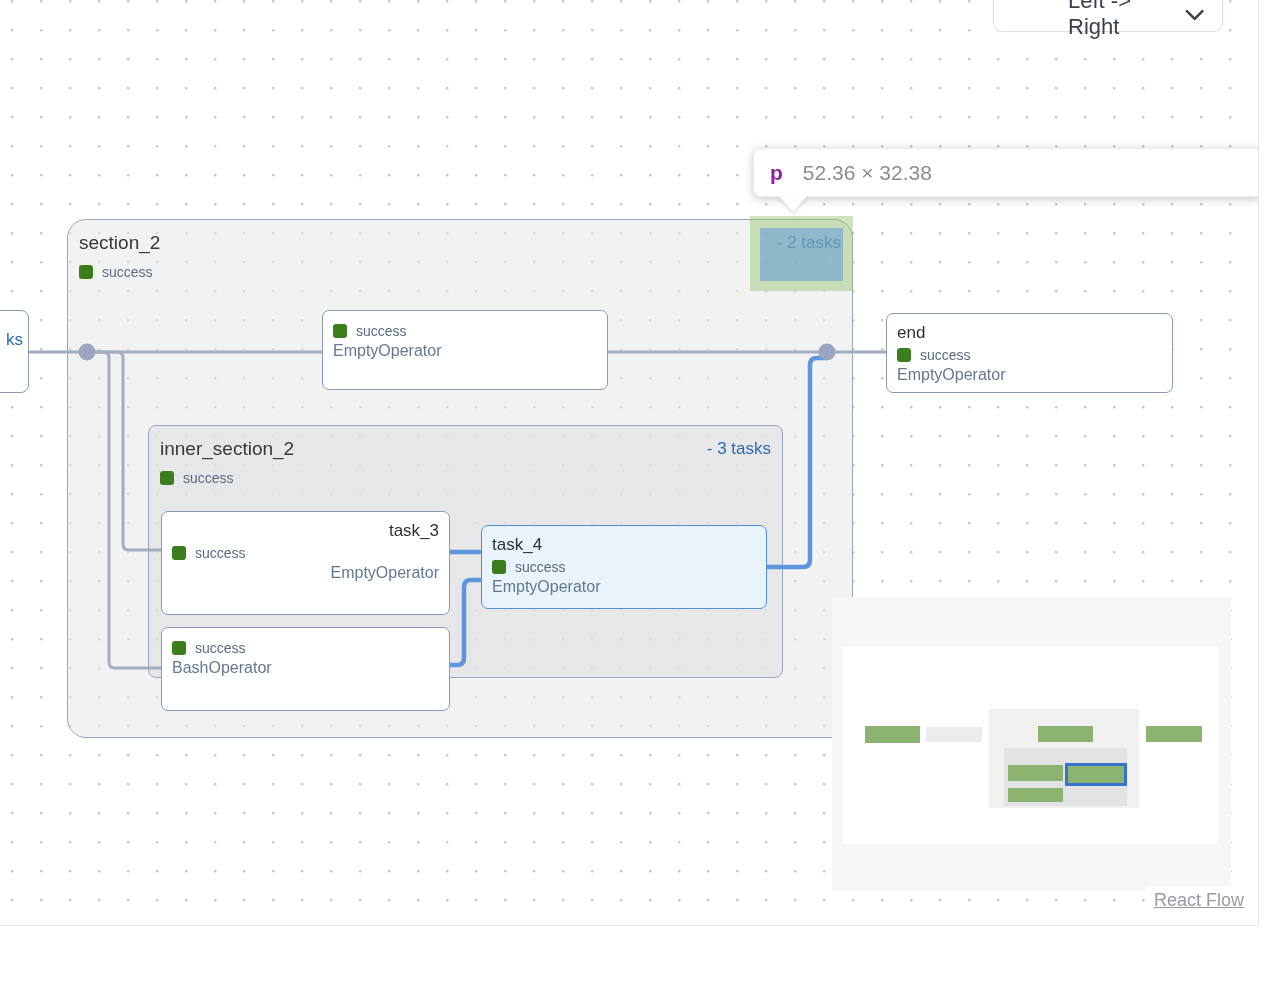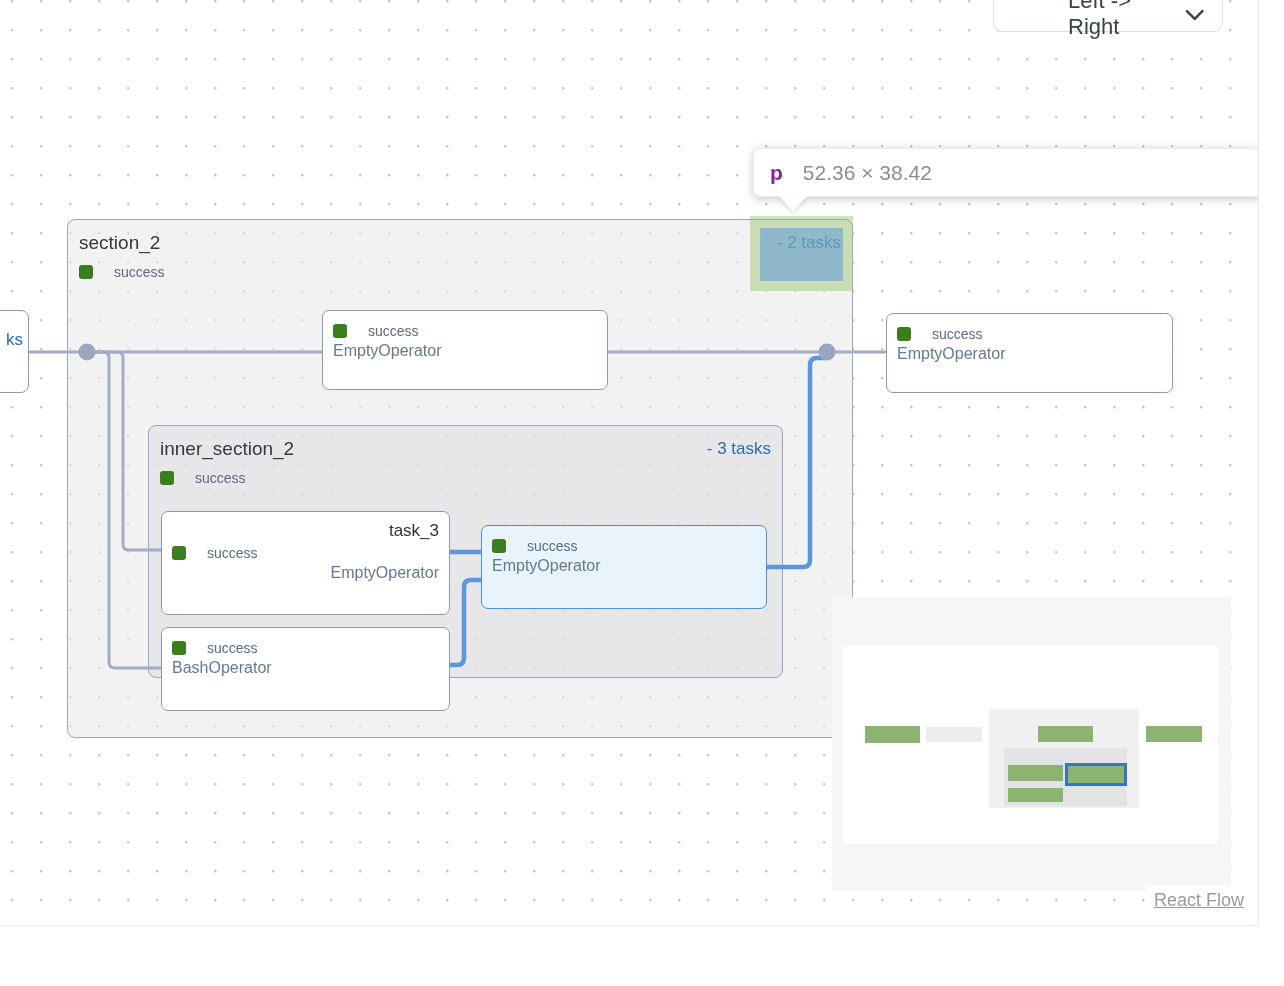--- a/index.html
+++ b/index.html
@@ -29,21 +29,21 @@
 
   
   .group{position:absolute;border:1px solid #9aa6bf;border-radius:8px;}
   .group-section2{left:67px;top:219px;width:786px;height:519px;background:rgba(231,232,234,0.55);}
   .group-inner{left:148px;top:425px;width:635px;height:253px;background:rgba(223,224,226,0.6);}
   .group-title{position:absolute;left:11px;top:12px;font-size:19px;color:#35383d;}
   .group-collapse{position:absolute;right:11px;top:13px;font-size:17px;color:var(--link-blue);}
   .group .status-row{position:absolute;left:11px;top:44px;}
 
   
-  .status-row{display:flex;align-items:center;gap:21px;}
+  .status-row{display:flex;align-items:center;gap:9px;}
   .status-square{width:14px;height:14px;border-radius:3px;background:var(--success-green);flex:0 0 auto;}
   .status-text{font-size:14px;color:#5a6b7f;}
 
   
   .node{position:absolute;background:#fff;border:1px solid #8b99b5;border-radius:7px;
     padding:8px 10px 6px 10px;}
   .node-title{font-size:17px;color:#2d3136;line-height:1.25;}
   .node .status-row{margin-top:4px;}
   .node-operator{margin-top:3px;font-size:16px;color:#64788f;}
   .node-task1{left:322px;top:310px;width:286px;height:80px;}
@@ -54,21 +54,21 @@
   .node-end{left:886px;top:313px;width:287px;height:80px;}
   .node-clipped{left:-124px;top:310px;width:153px;height:83px;border-radius:8px;}
   .node-clipped .clip-text{position:absolute;right:5px;top:19px;font-size:17px;color:var(--link-blue);}
 
   
   #edges{position:absolute;left:0;top:0;z-index:3;pointer-events:none;}
   .edge-gray{stroke:var(--edge-gray);stroke-width:3;fill:none;}
   .edge-blue{stroke:var(--edge-blue);stroke-width:4.5;fill:none;}
   .junction{fill:#9aa6bf;}
   .group,.node{z-index:inherit;}
-  #pane .group-section2{z-index:1;} #pane .group-inner{z-index:2;}
+  #pane .group-section2{z-index:1;border-radius:19px;} #pane .group-inner{z-index:2;}
   #pane .node{z-index:4;}
 
   
   #minimap{position:absolute;left:832px;top:597px;width:399px;height:294px;background:#f6f6f7;z-index:5;}
   #minimap-viewport{position:absolute;left:11px;top:49px;width:375px;height:198px;background:#fff;}
   .mini{position:absolute;}
   .mini-green{background:var(--minimap-green);}
   .mini-gray{background:#ececec;}
   .mini-group-outer{background:#f0f0f1;}
   .mini-group-inner{background:#e3e3e5;}
@@ -153,36 +153,38 @@
     <div class="node node-task3">
       <div class="node-title">task_3</div>
       <div class="status-row">
         <span class="status-square"></span>
         <span class="status-text">success</span>
       </div>
       <div class="node-operator">EmptyOperator</div>
     </div>
 
     <div class="node node-task4">
+      <div class="node-title">task_4</div>
       <div class="status-row">
         <span class="status-square"></span>
         <span class="status-text">success</span>
       </div>
       <div class="node-operator">EmptyOperator</div>
     </div>
 
     <div class="node node-task2">
       <div class="status-row">
         <span class="status-square"></span>
         <span class="status-text">success</span>
       </div>
       <div class="node-operator">BashOperator</div>
     </div>
 
     <div class="node node-end">
+      <div class="node-title">end</div>
       <div class="status-row">
         <span class="status-square"></span>
         <span class="status-text">success</span>
       </div>
       <div class="node-operator">EmptyOperator</div>
     </div>
 
     <div id="minimap">
       <div id="minimap-viewport"></div>
       <div class="mini mini-green" style="left:33px;top:129px;width:55px;height:17px;"></div>
@@ -195,21 +197,21 @@
       <div class="mini mini-green" style="left:176px;top:191px;width:55px;height:14px;"></div>
       <div class="mini mini-green" style="left:314px;top:129px;width:56px;height:16px;"></div>
     </div>
     <div id="attribution">React Flow</div>
 
     <div id="hl-padding"></div>
     <div id="hl-content"></div>
 
     <div id="tooltip">
       <span class="tag">p</span>
-      <span class="dims">52.36 × 38.42</span>
+      <span class="dims">52.36 × 32.38</span>
     </div>
     <div id="tooltip-caret"></div>
 
     <div id="layout-select">
       <span class="val">Left -&gt; Right</span>
       <svg width="20" height="12" viewBox="0 0 20 12">
         <polyline points="2,2 10,10 18,2" stroke="#3c414b" stroke-width="2.6" fill="none" stroke-linecap="round" stroke-linejoin="round"></polyline>
       </svg>
     </div>
 

